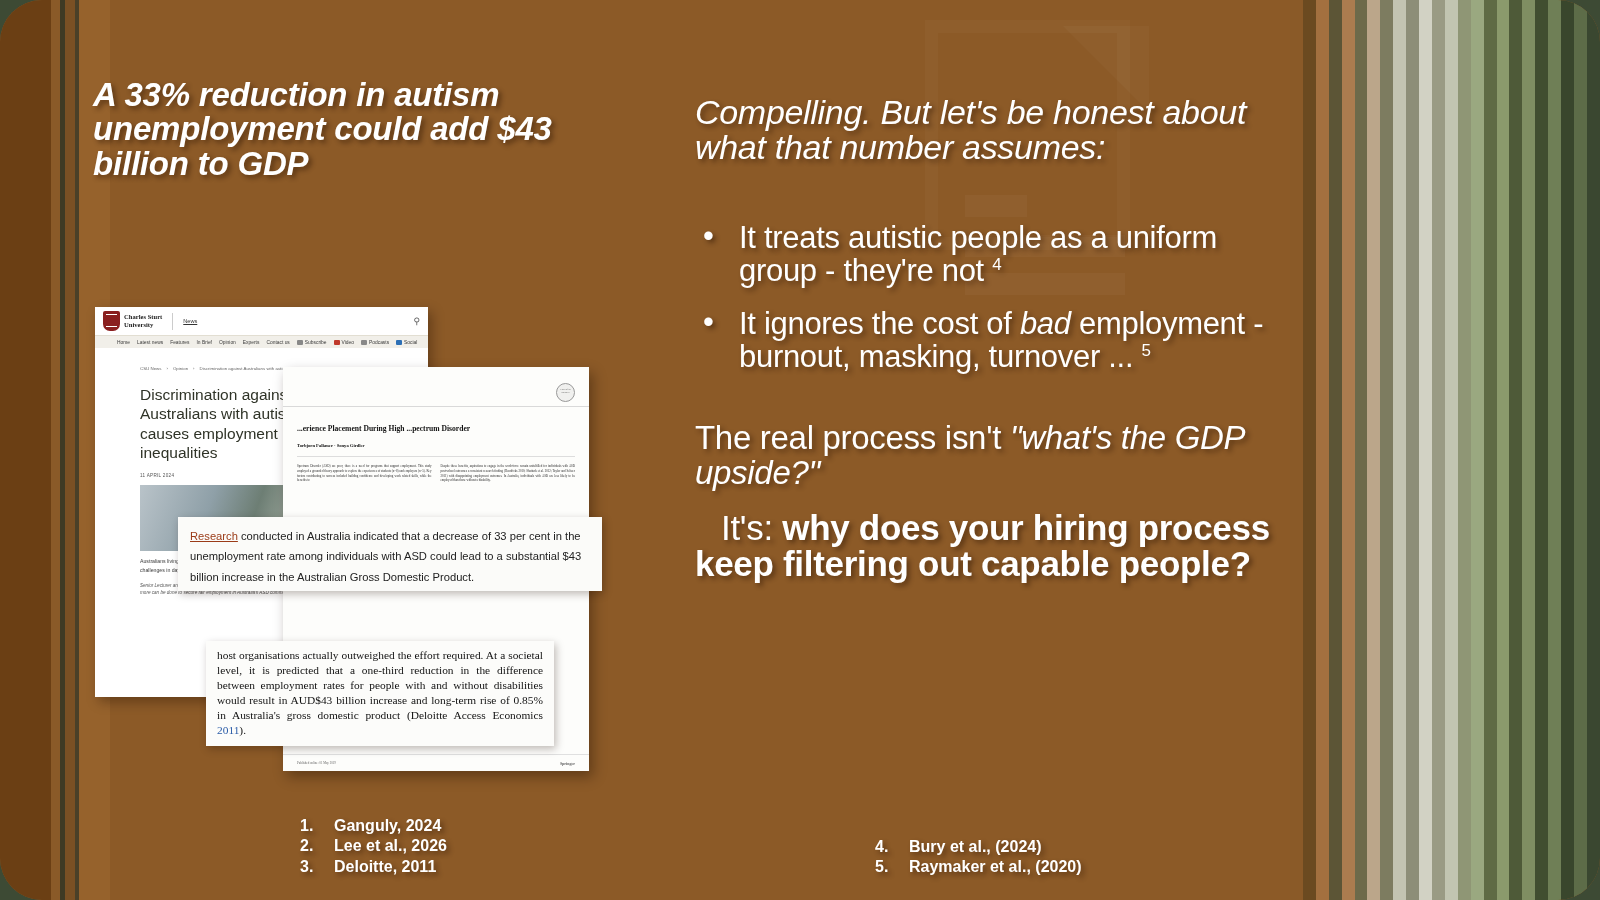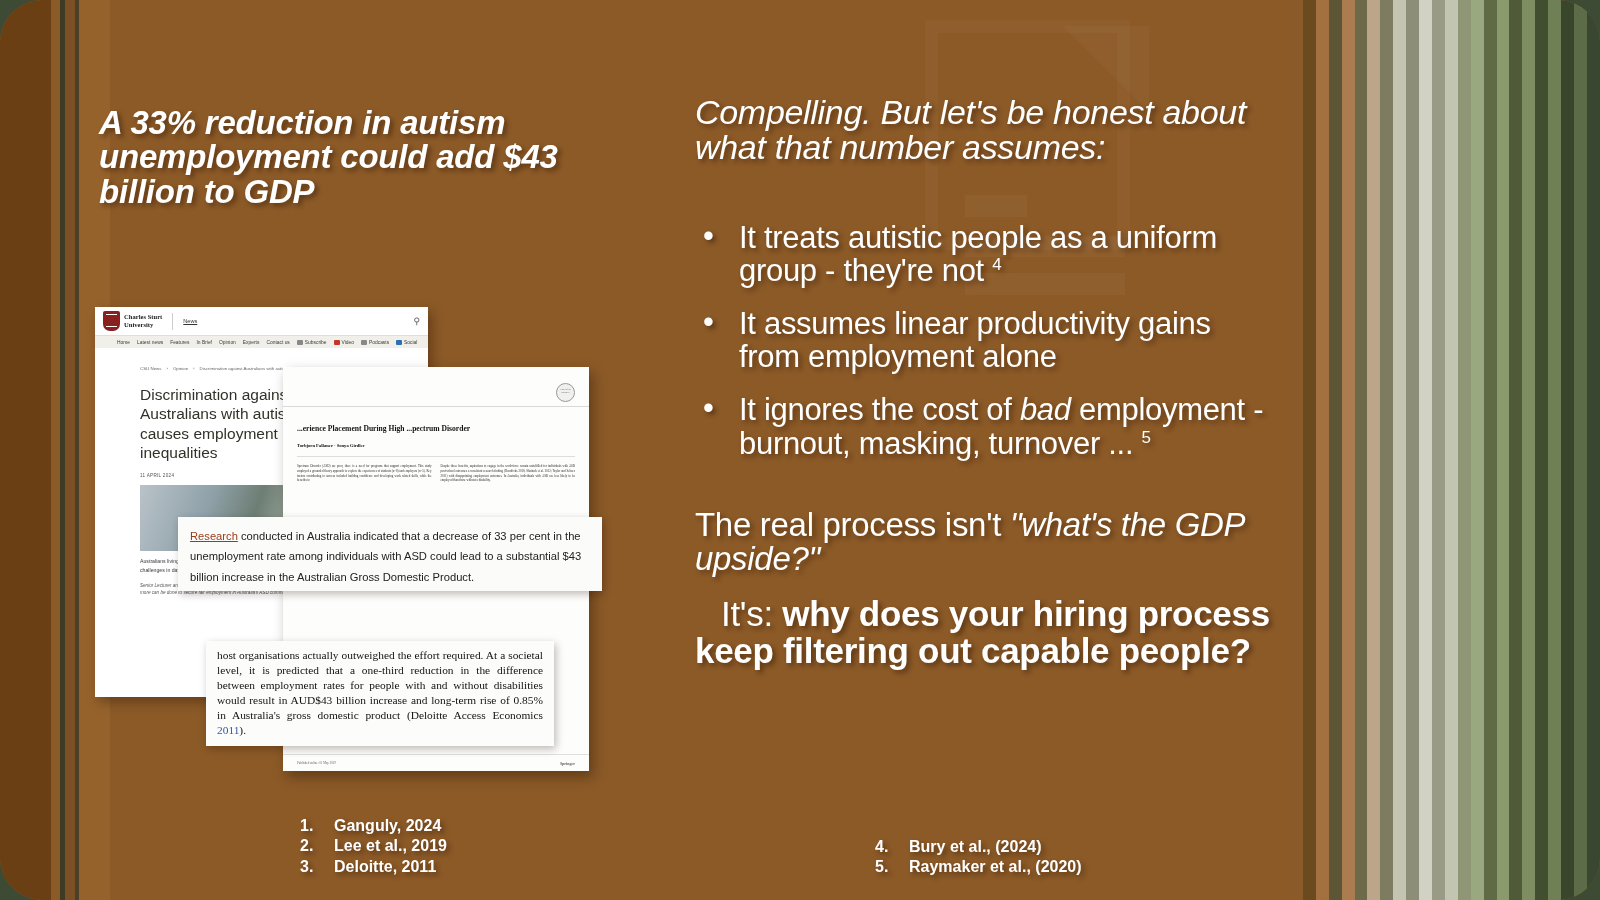--- a/index.html
+++ b/index.html
@@ -44,21 +44,21 @@
   }
   .wm-line{ position:absolute; background:rgba(255,255,255,.07); }
   .wm-l1{ left:40px; top:175px; width:62px; height:22px; }
   .wm-l2{ left:40px; top:215px; width:160px; height:22px; }
   .wm-l3{ left:40px; top:253px; width:160px; height:22px; }
 
   
   .col{ position:absolute; color:#fff; }
   .sh{ text-shadow:3px 3px 5px rgba(40,16,0,.48); }
 
-  #left-col{ left:99px; top:78px; width:545px;margin-top:28px; }
+  #left-col{ left:93px; top:78px; width:545px; }
   .headline{
     font-size:33px; font-weight:700; font-style:italic;
     line-height:1.045; letter-spacing:-.2px;
   }
   .headline .b{ font-weight:900; }
   .headline .n{ font-style:italic; font-weight:700; }
   .attrib{
     margin-top:22px; font-size:30px; font-weight:400; line-height:1.1;
     letter-spacing:-.2px;
   }
@@ -301,37 +301,36 @@
 
   <div id="callout"><u>Research</u><span> conducted in Australia indicated that a decrease of 33 per cent in the unemployment rate among individuals with ASD could lead to a substantial $43 billion increase in the Australian Gross Domestic Product.</span></div>
 
   <div id="excerpt"><span>host organisations actually outweighed the effort required. At a societal level, it is predicted that a one-third reduction in the difference between employment rates for people with and without disabilities would result in AUD$43 billion increase and long-term rise of 0.85% in Australia's gross domestic product (Deloitte Access Economics </span><span class="lnk">2011</span><span>).</span></div>
 
   <div class="col" id="right-col">
     <div class="lede sh">Compelling. But let's be honest about what that number assumes:</div>
 
     <ul class="points" id="bullet-list">
         <li class="sh"> It treats autistic people as a uniform group - they're not <sup>4</sup></li>
-        <li class="sh"> It assumes linear productivity gains from employment alone</li>
         <li class="sh"> It ignores the cost of <i>bad</i> employment - burnout, masking, turnover ... <sup>5</sup></li>
       </ul>
 
     <div class="closer sh"><span>The real process isn't </span><i>"what's the GDP upside?"</i></div>
 
     <div class="closer2 sh"><span class="indent"></span><span>It's: </span><b>why does your hiring process keep filtering out capable people?</b></div>
   </div>
 
   <div class="fn sh" id="fn-left">
       <div class="row">
         <span class="num">1.</span>
         <span>Ganguly, 2024</span>
       </div>
       <div class="row">
         <span class="num">2.</span>
-        <span>Lee et al., 2019</span>
+        <span>Lee et al., 2026</span>
       </div>
       <div class="row">
         <span class="num">3.</span>
         <span>Deloitte, 2011</span>
       </div>
     </div>
   <div class="fn sh" id="fn-right">
       <div class="row">
         <span class="num">4.</span>
         <span>Bury et al., (2024)</span>

